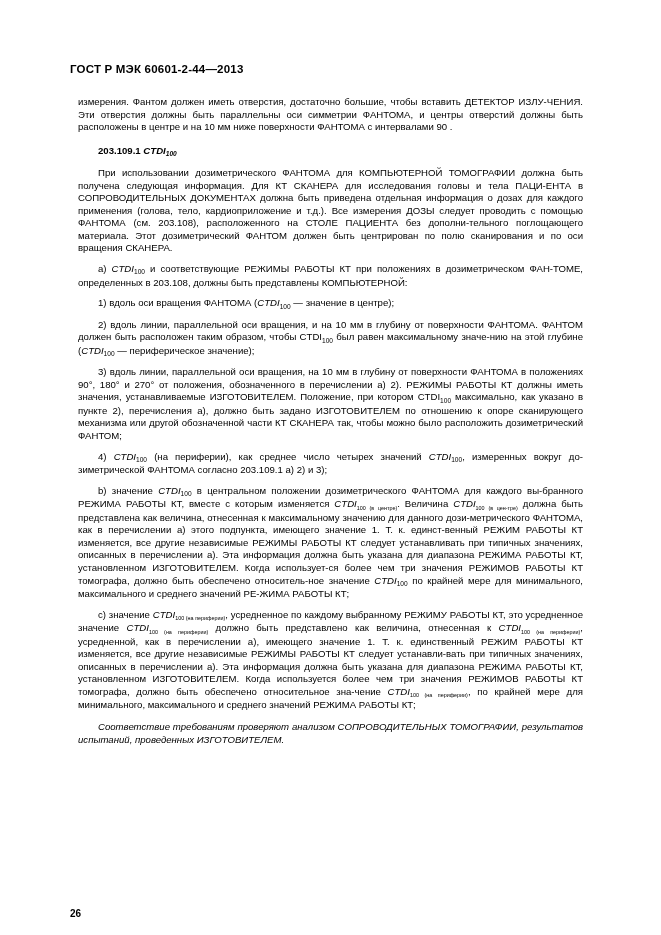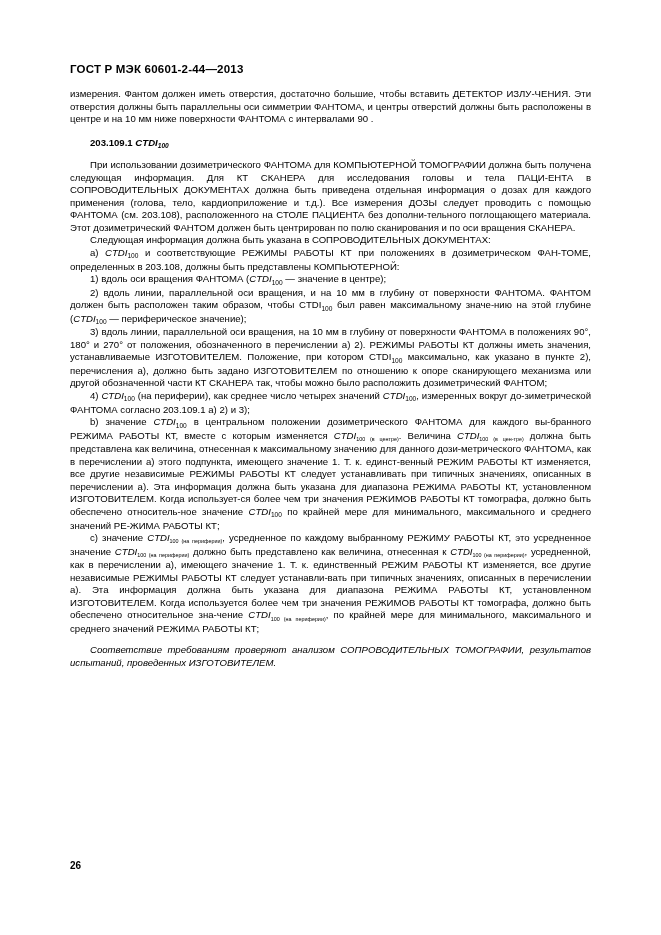--- a/index.html
+++ b/index.html
@@ -35,21 +35,21 @@
   .content {
     position: absolute;
     left: 70px;
     top: 88px;
     width: 521px;
     font-size: 9.6px;
     line-height: 12.55px;
     text-align: justify;
   }
   p {
-    margin: 0;
+    margin: 8px;
     padding: 0;
     text-align: justify;
     text-justify: inter-word;
   }
   p.ind { text-indent: 20px; }
   p.noind { text-indent: 0; }
   .sec-head {
     font-weight: bold;
     text-indent: 20px;
     margin-top: 11px;
@@ -68,21 +68,21 @@
     vertical-align: baseline;
     position: relative;
     top: 2.4px;
   }
   sub.tiny {
     font-size: 5.4px;
   }
   .pagenum {
     position: absolute;
     left: 70px;
-    top: 860px;
+    top: 908px;
     font-size: 10px;
     font-weight: bold;
   }
 </style>
 </head>
 <body>
 
 <div class="page">
 
   <div class="header"><span>ГОСТ Р МЭК 60601-2-44—2013</span></div>
@@ -90,21 +90,20 @@
   <div class="content">
 
     <p class="noind">измерения. Фантом должен иметь отверстия, достаточно большие, чтобы вставить ДЕТЕКТОР ИЗЛУ-ЧЕНИЯ. Эти отверстия должны быть параллельны оси симметрии ФАНТОМА, и центры отверстий должны быть расположены в центре и на 10 мм ниже поверхности ФАНТОМА с интервалами 90 .</p>
 
 
 
     <p class="sub-head"><span>203.109.1</span> <span class="it"><span>CTDI</span><sub>100</sub></span></p>
 
     <p class="ind">При использовании дозиметрического ФАНТОМА для КОМПЬЮТЕРНОЙ ТОМОГРАФИИ должна быть получена следующая информация. Для КТ СКАНЕРА для исследования головы и тела ПАЦИ-ЕНТА в СОПРОВОДИТЕЛЬНЫХ ДОКУМЕНТАХ должна быть приведена отдельная информация о дозах для каждого применения (голова, тело, кардиоприложение и т.д.). Все измерения ДОЗЫ следует проводить с помощью ФАНТОМА (см. 203.108), расположенного на СТОЛЕ ПАЦИЕНТА без дополни-тельного поглощающего материала. Этот дозиметрический ФАНТОМ должен быть центрирован по полю сканирования и по оси вращения СКАНЕРА.</p>
 
-    <p class="ind">Следующая информация должна быть указана в СОПРОВОДИТЕЛЬНЫХ ДОКУМЕНТАХ:</p>
 
     <p class="ind"><span>а) </span><span class="it">CTDI</span><sub>100</sub><span> и соответствующие РЕЖИМЫ РАБОТЫ КТ при положениях в дозиметрическом ФАН-ТОМЕ, определенных в 203.108, должны быть представлены КОМПЬЮТЕРНОЙ:</span></p>
 
     <p class="ind"><span>1) вдоль оси вращения ФАНТОМА (</span><span class="it">CTDI</span><sub>100</sub><span> — значение в центре);</span></p>
 
     <p class="ind"><span>2) вдоль линии, параллельной оси вращения, и на 10 мм в глубину от поверхности ФАНТОМА. ФАНТОМ должен быть расположен таким образом, чтобы CTDI</span><sub>100</sub><span> был равен максимальному значе-нию на этой глубине (</span><span class="it">CTDI</span><sub>100</sub><span> — периферическое значение);</span></p>
 
     <p class="ind"><span>3) вдоль линии, параллельной оси вращения, на 10 мм в глубину от поверхности ФАНТОМА в положениях 90°, 180° и 270° от положения, обозначенного в перечислении а) 2). РЕЖИМЫ РАБОТЫ КТ должны иметь значения, устанавливаемые ИЗГОТОВИТЕЛЕМ. Положение, при котором CTDI</span><sub>100</sub><span> максимально, как указано в пункте 2), перечисления а), должно быть задано ИЗГОТОВИТЕЛЕМ по отношению к опоре сканирующего механизма или другой обозначенной части КТ СКАНЕРА так, чтобы можно было расположить дозиметрический ФАНТОМ;</span></p>
 
     <p class="ind"><span>4) </span><span class="it">CTDI</span><sub>100</sub><span> (на периферии), как среднее число четырех значений </span><span class="it">CTDI</span><sub>100</sub><span>, измеренных вокруг до-зиметрической ФАНТОМА согласно 203.109.1 а) 2) и 3);</span></p>

